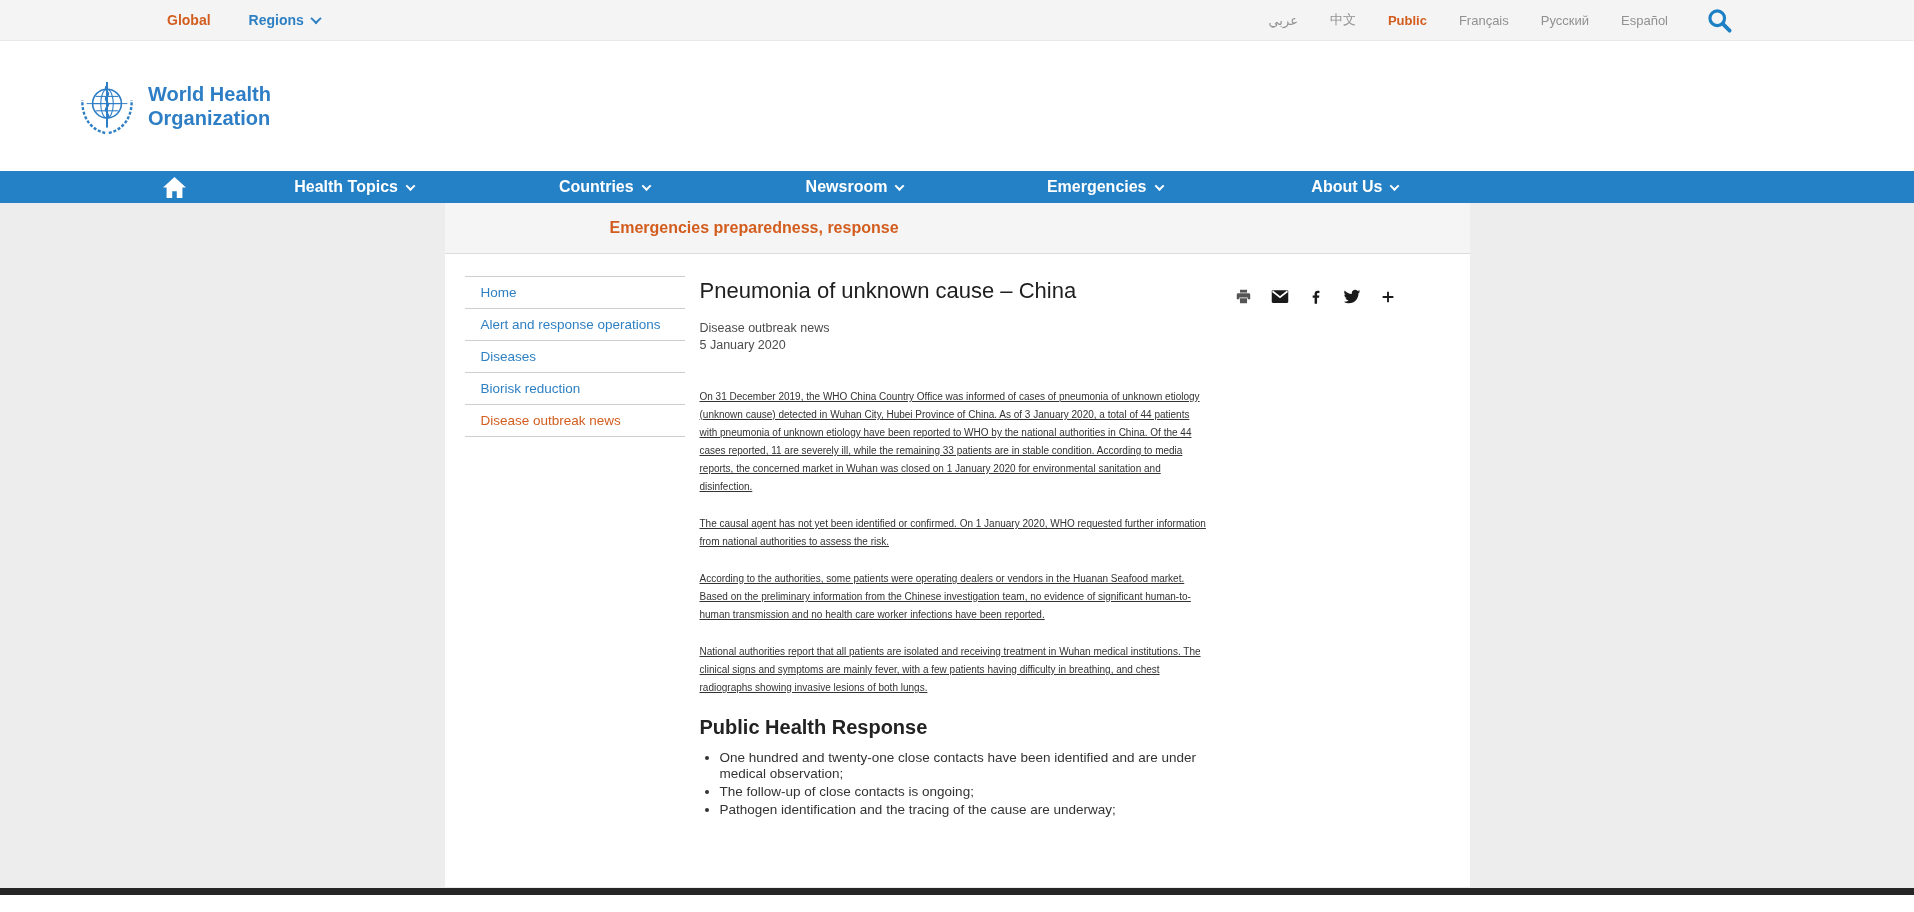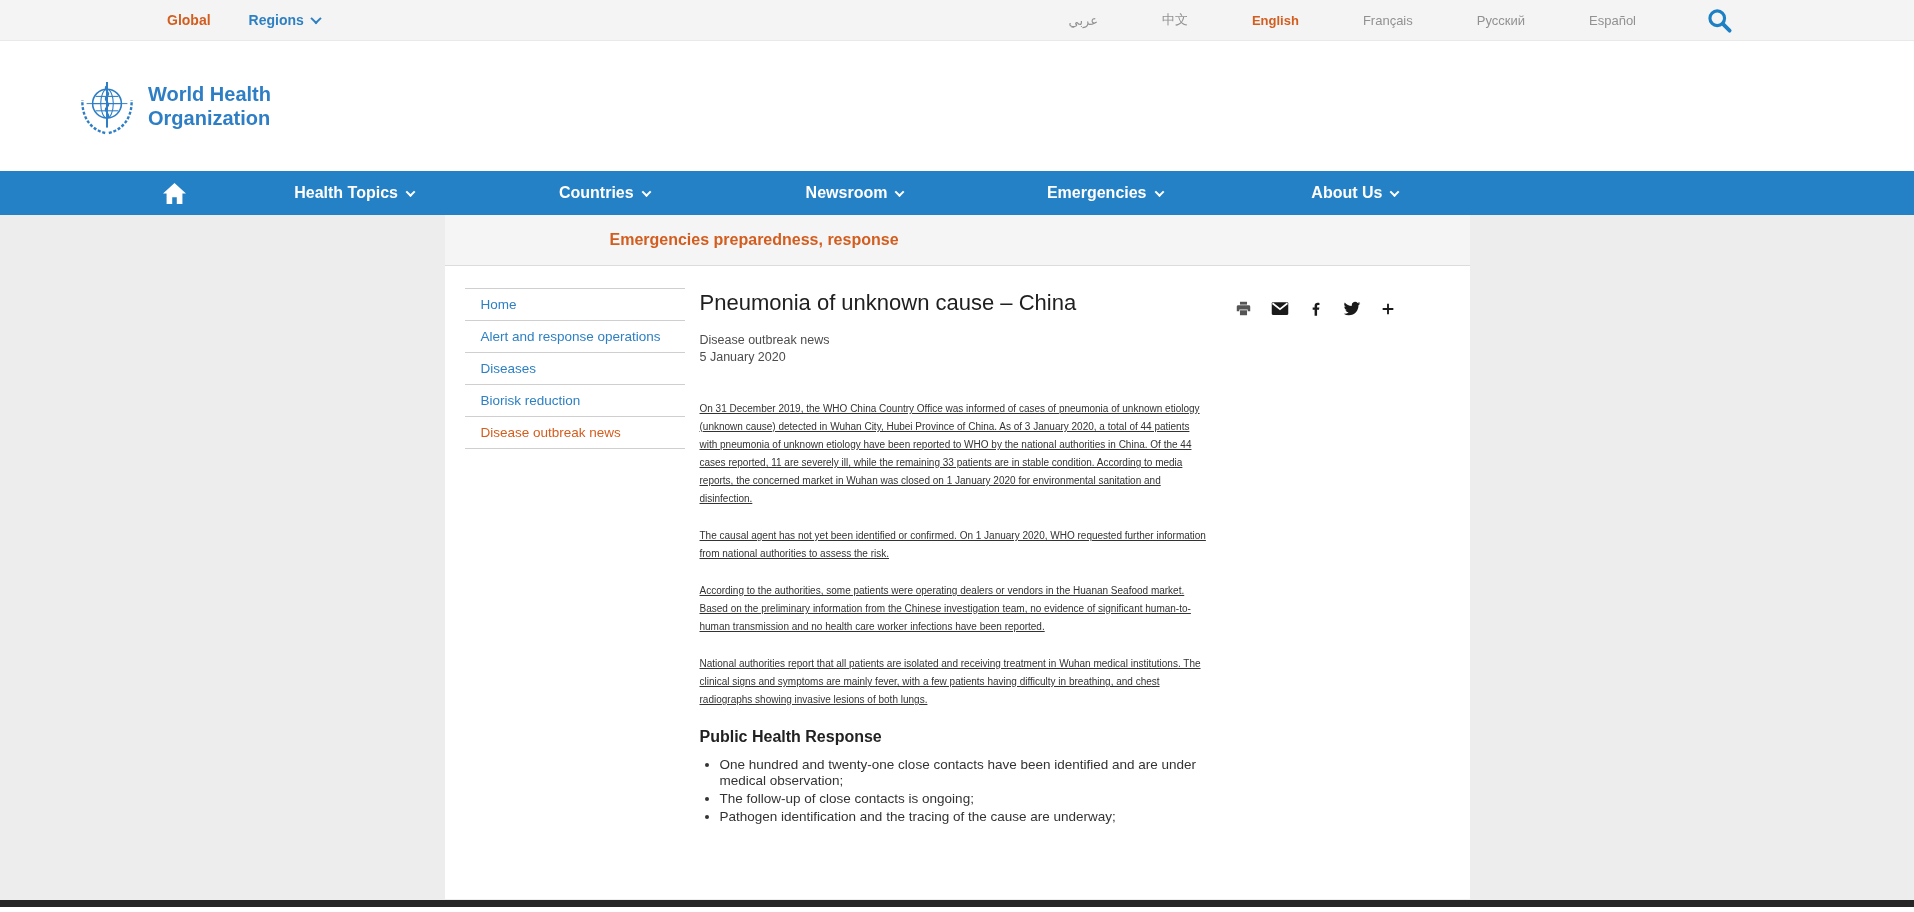--- a/index.html
+++ b/index.html
@@ -10,32 +10,32 @@
   .topbar{height:41px;background:var(--topbar-bg,#f4f4f4);border-bottom:1px solid #e9e9e9;
           display:flex;align-items:center;justify-content:space-between;
           padding:0 181px 0 167px;box-sizing:border-box;}
   .topbar-left{display:flex;align-items:center;gap:38px;}
   .tb-link{font-size:14px;font-weight:bold;text-decoration:none;cursor:pointer;}
   .tb-global{color:var(--orange,#d35d1e);}
   .tb-regions{color:var(--link-blue,#2e80c3);display:flex;align-items:center;}
   .chev{display:inline-block;width:6px;height:6px;border-right:2px solid currentColor;
         border-bottom:2px solid currentColor;transform:rotate(45deg) translate(-1px,-1px);
         margin-left:8px;}
-  .topbar-right{display:flex;align-items:center;gap:64px;}
+  .topbar-right{display:flex;align-items:center;gap:32px;}
   .lang{font-size:13px;color:var(--lang-gray,#919191);text-decoration:none;cursor:pointer;}
   .lang.active{color:var(--orange,#d35d1e);font-weight:bold;}
   .search-btn{margin-left:6px;cursor:pointer;display:flex;align-items:center;}
 
   
   .header{height:130px;background:#fff;display:flex;align-items:center;padding-left:77px;box-sizing:border-box;}
   .logo{display:flex;align-items:center;text-decoration:none;cursor:pointer;}
   .logo-text{margin-left:11px;color:var(--logo-blue,#2e7ec6);font-size:20px;font-weight:bold;line-height:24px;}
 
   
-  .nav{height:44px;background:var(--blue,#2581c5);display:flex;align-items:center;
+  .nav{height:32px;background:var(--blue,#2581c5);display:flex;align-items:center;
        padding-left:162px;box-sizing:border-box;}
   .home-link{display:flex;align-items:center;cursor:pointer;}
   .nav-items{display:flex;margin-left:42px;margin-right:434px;flex:1;}
   .nav-item{flex:1;display:flex;align-items:center;justify-content:center;color:#fff;
             font-size:16px;font-weight:bold;text-decoration:none;cursor:pointer;}
   .nav-item .chev{border-width:2px;margin-left:9px;width:5px;height:5px;}
 
   
   .main-bg{background:var(--page-gray,#ededed);height:685px;}
   .container{width:1025px;margin:0 auto;height:100%;}
@@ -50,21 +50,21 @@
              padding:8px 5px 8px 16px;border-top:1px solid #cfcfcf;cursor:pointer;}
   .side-item:last-child{border-bottom:1px solid #cfcfcf;}
   .side-item.active{color:var(--orange,#d35d1e);}
 
   
   .article{margin-left:15px;padding-top:24px;position:relative;width:760px;}
   .article h1{margin:0;font-size:22px;font-weight:normal;color:#202020;line-height:26px;}
   .meta{margin-top:16px;font-size:12.5px;color:#4c4c4c;line-height:17px;}
   .article p{width:508px;font-size:10px;line-height:18px;color:var(--text,#333);margin:0 0 19px 0;text-decoration:underline;}
   .article p.first{margin-top:34px;}
-  .article h3{margin:10px 0 0 0;font-size:16px;font-weight:bold;color:#222;}
+  .article h3{margin:10px 0 0 0;font-size:20px;font-weight:bold;color:#222;}
   .article p.intro{margin:13px 0 0 0;}
   .article ul{margin:11px 0 0 0;padding-left:20px;width:490px;}
   .article li{font-size:13.5px;line-height:16px;color:var(--text,#333);margin-bottom:2px;}
 
   
   .share-bar{position:absolute;top:34px;left:535px;display:flex;align-items:center;gap:19px;}
   .share-icon{cursor:pointer;display:flex;align-items:center;}
 
   .footer-strip{height:7px;background:var(--dark-strip,#262626);}
 </style>
@@ -77,21 +77,21 @@
     <div class="topbar-left">
       <a class="tb-link tb-global">Global</a>
       <a class="tb-link tb-regions">
         <span>Regions</span>
         <span class="chev"></span>
       </a>
     </div>
     <div class="topbar-right">
       <a class="lang">عربي</a>
       <a class="lang">中文</a>
-      <a class="lang active">English</a>
+      <a class="lang active">Public</a>
       <a class="lang">Français</a>
       <a class="lang">Русский</a>
       <a class="lang">Español</a>
       <span class="search-btn">
         <svg width="27" height="27" viewBox="0 0 24 24">
           <circle cx="10" cy="10" r="6.5" fill="none" stroke="#1d80c4" stroke-width="2.8"></circle>
           <line x1="15" y1="15" x2="21" y2="21" stroke="#1d80c4" stroke-width="3.4" stroke-linecap="round"></line>
         </svg>
       </span>
     </div>

